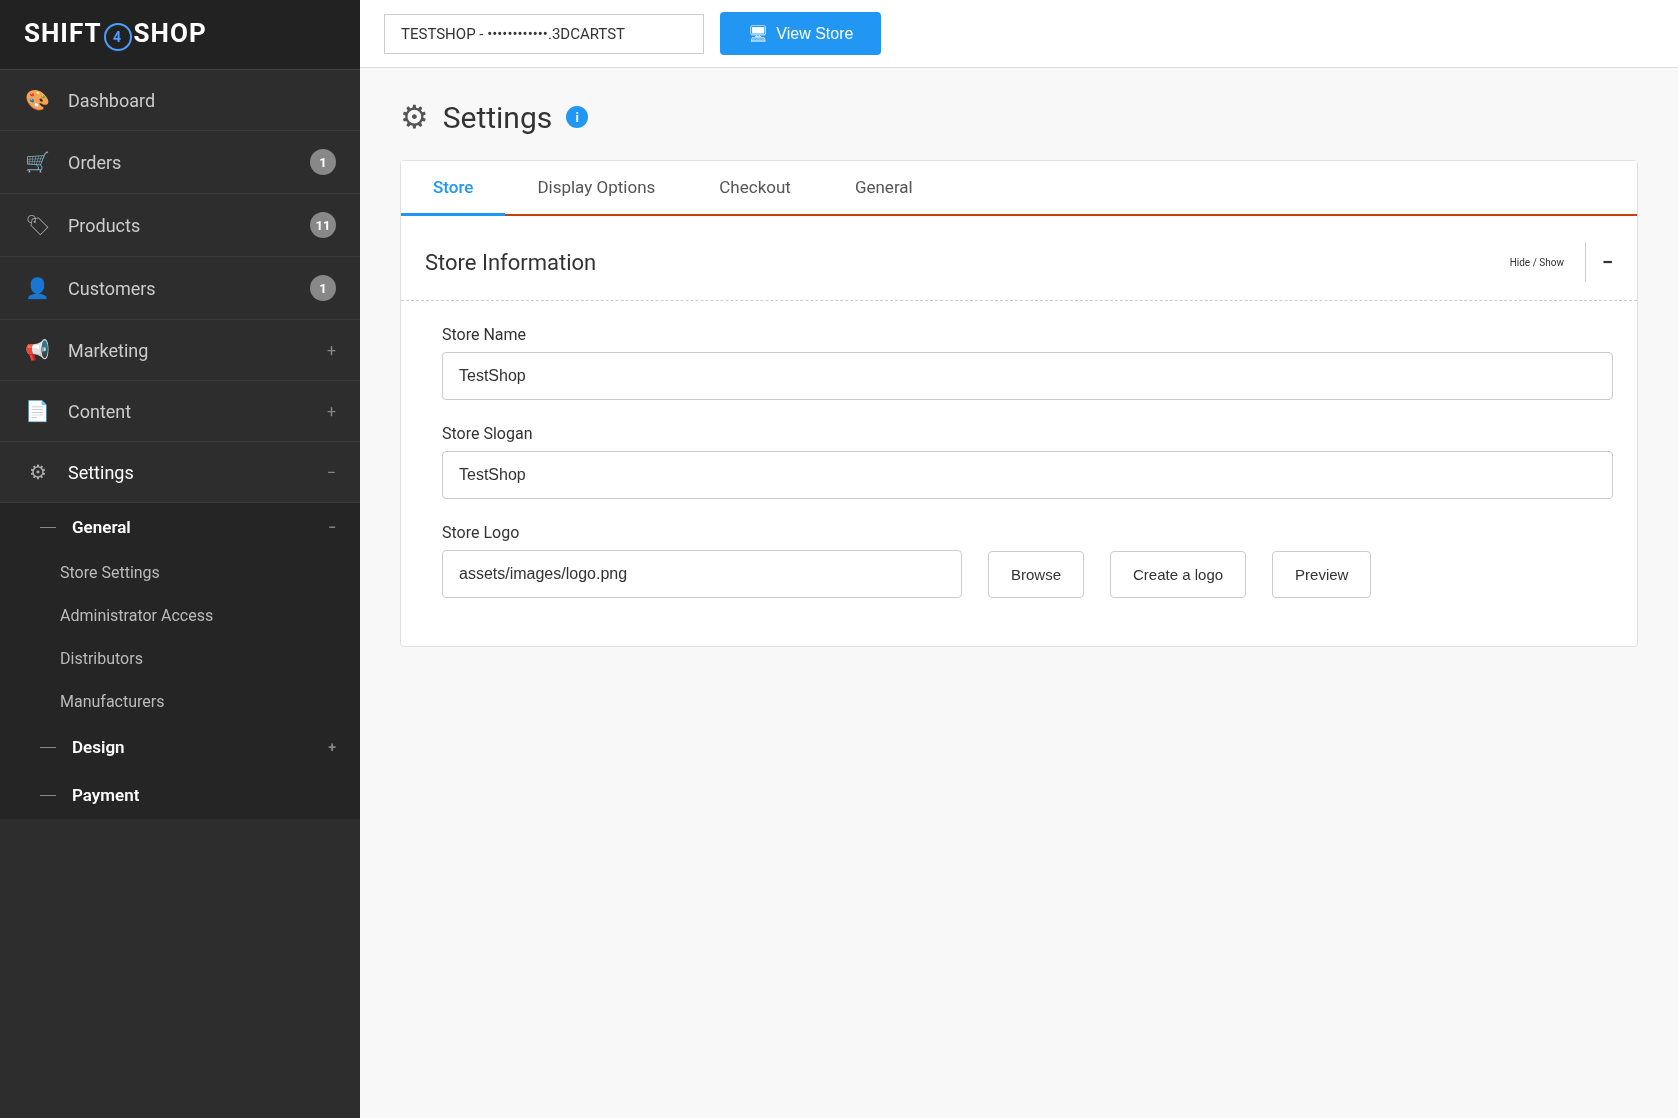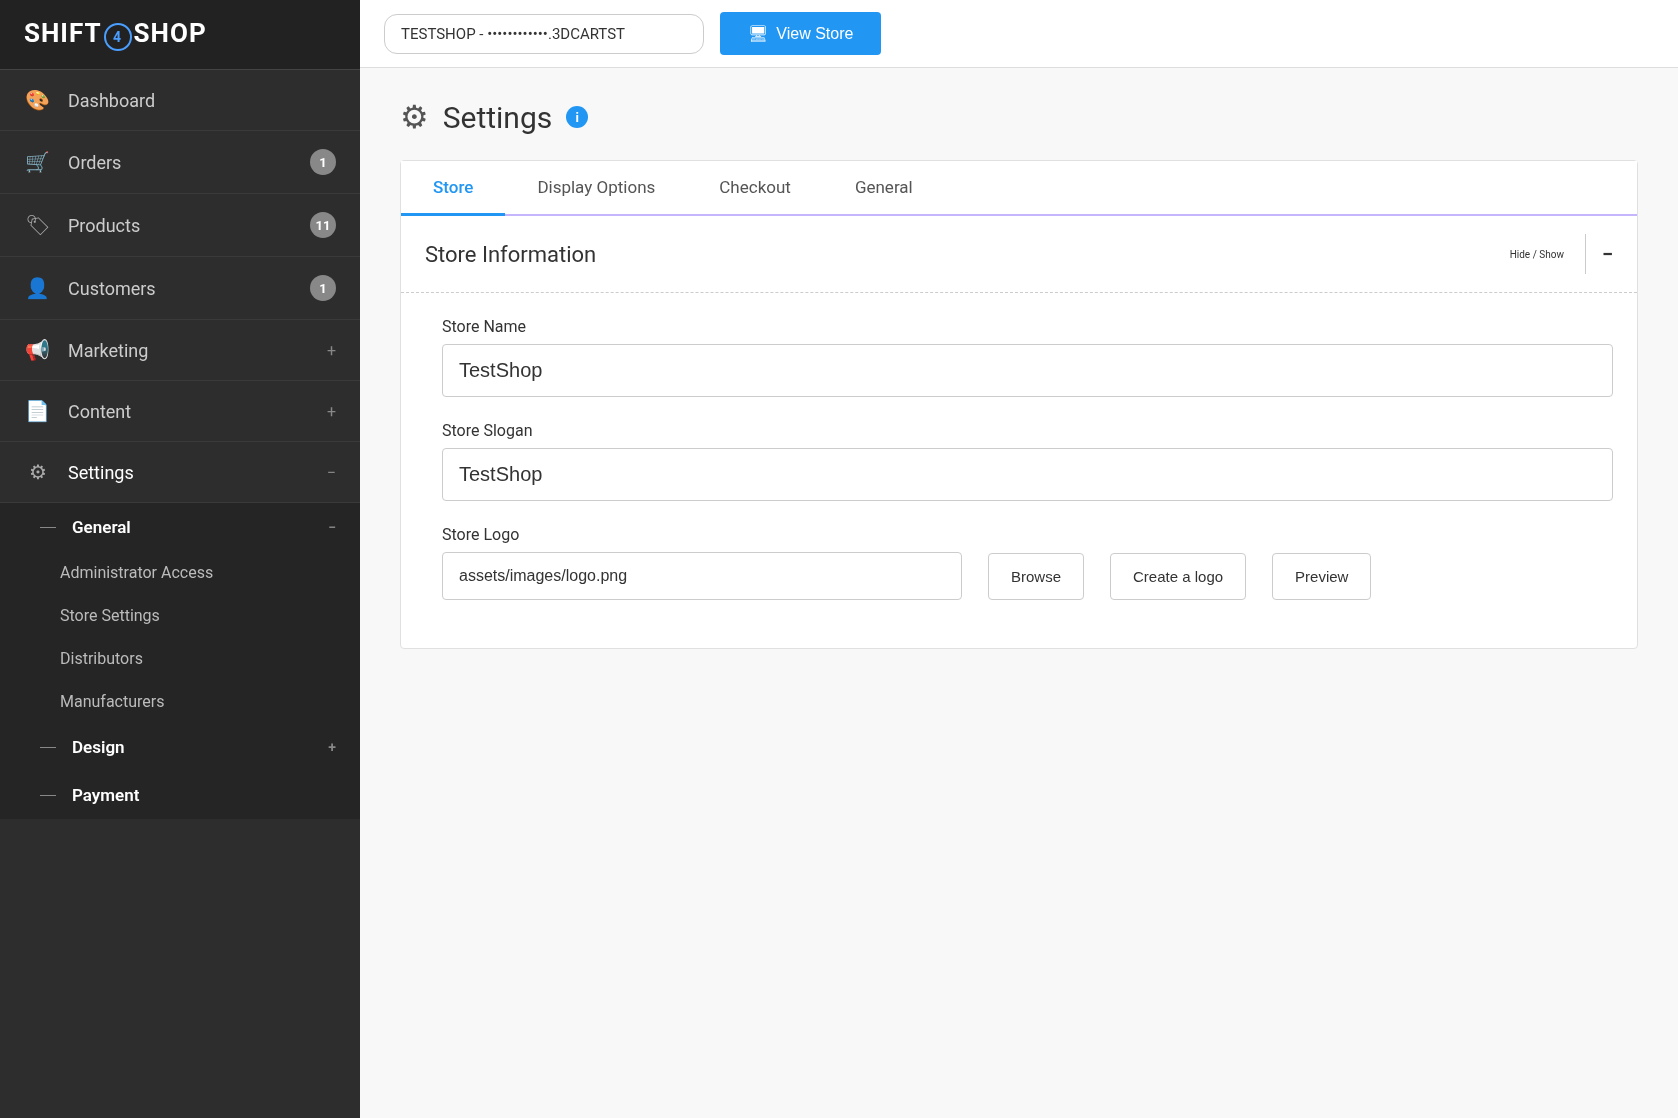--- a/index.html
+++ b/index.html
@@ -105,21 +105,21 @@
     .topbar {
       background: #fff;
       border-bottom: 1px solid #ddd;
       padding: 12px 24px;
       display: flex;
       align-items: center;
       gap: 16px;
     }
     .store-url-display {
       border: 1px solid #ccc;
-      border-radius: 13px;
+      border-radius: 0;
       padding: 10px 16px;
       font-size: 15px;
       color: #333;
       background: #fff;
       min-width: 320px;
     }
     .view-store-btn {
       background: #2196F3;
       color: #fff;
       border: none;
@@ -165,22 +165,22 @@
       justify-content: center;
       font-size: 13px;
       font-weight: bold;
       cursor: pointer;
     }
 
     
     .tabs {
       display: flex;
       gap: 0;
-      border-bottom: 2px solid #c4b5fd;
-      margin-bottom: 0;
+      border-bottom: 2px solid #c2410c;
+      margin-bottom: 8px;
       background: #fff;
       padding: 0 0;
     }
     .tab {
       padding: 16px 32px;
       font-size: 17px;
       cursor: pointer;
       color: #555;
       border-bottom: 3px solid transparent;
       margin-bottom: -2px;
@@ -241,21 +241,21 @@
       font-size: 16px;
       color: #333;
       margin-bottom: 8px;
       font-weight: 400;
     }
     .form-input {
       width: 100%;
       border: 1px solid #ccc;
       border-radius: 4px;
       padding: 14px 16px;
-      font-size: 20px;
+      font-size: 16px;
       color: #333;
       background: #fff;
       outline: none;
     }
 
     .logo-row {
       display: flex;
       align-items: center;
       gap: 26px;
     }
@@ -339,24 +339,24 @@
     <span class="nav-expand">−</span>
   </div>
 
   <div class="settings-section">
     <div class="sub-section-header">
       <span class="section-divider-line"></span>
       <span>General</span>
       <span class="sub-section-expand">−</span>
     </div>
     <div class="sub-item">
+      <span>Store Settings</span>
+    </div>
+    <div class="sub-item">
       <span>Administrator Access</span>
-    </div>
-    <div class="sub-item">
-      <span>Store Settings</span>
     </div>
     <div class="sub-item">
       <span>Distributors</span>
     </div>
     <div class="sub-item">
       <span>Manufacturers</span>
     </div>
 
     <div class="sub-section-header">
       <span class="section-divider-line"></span>

